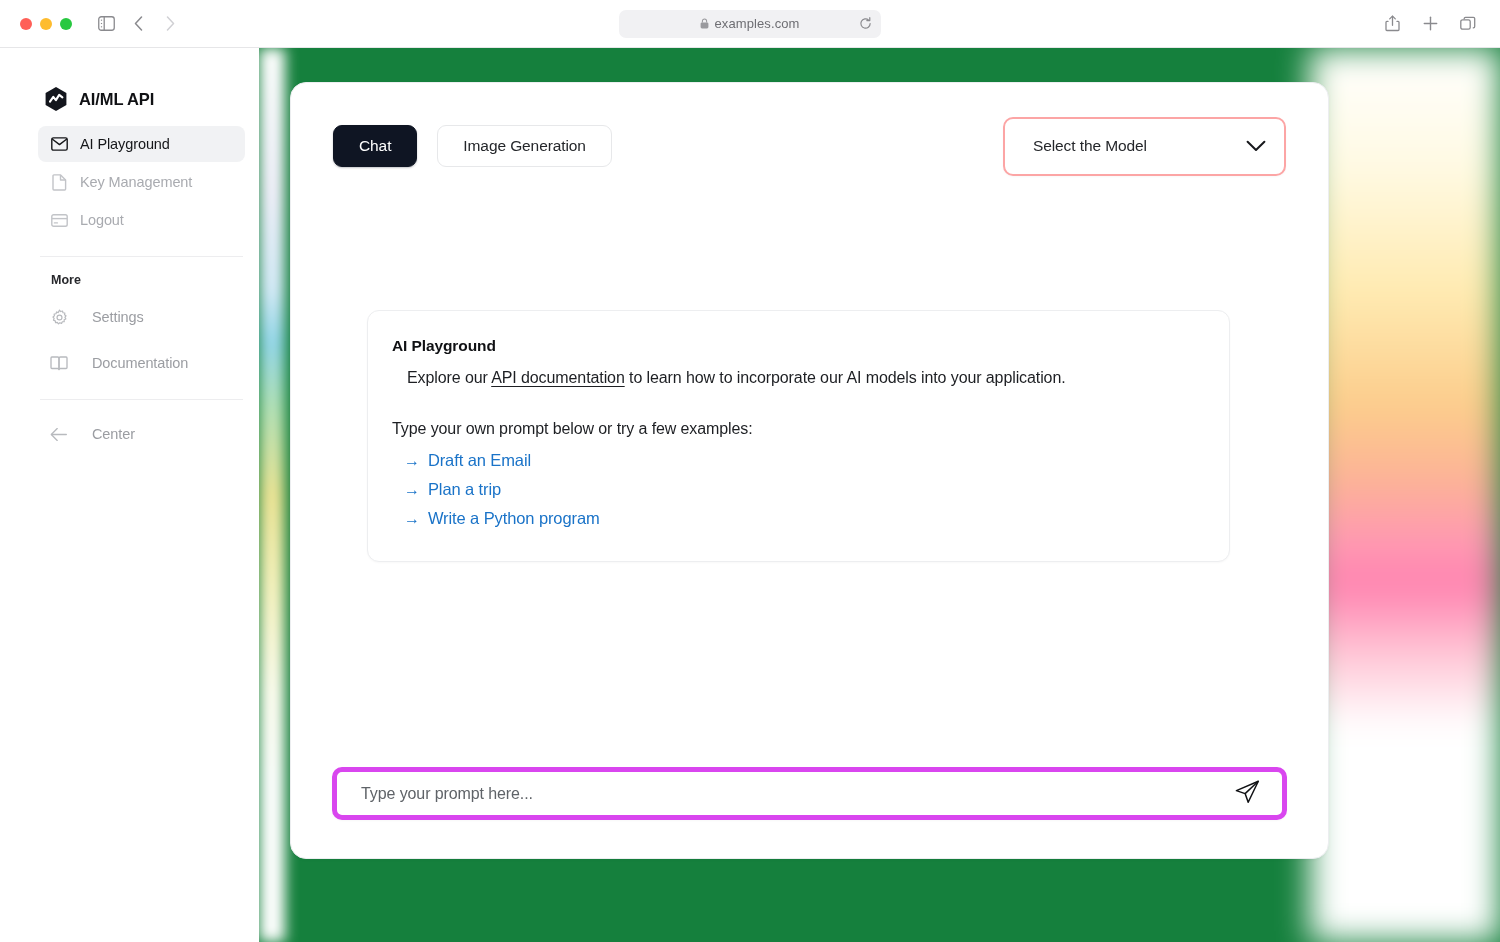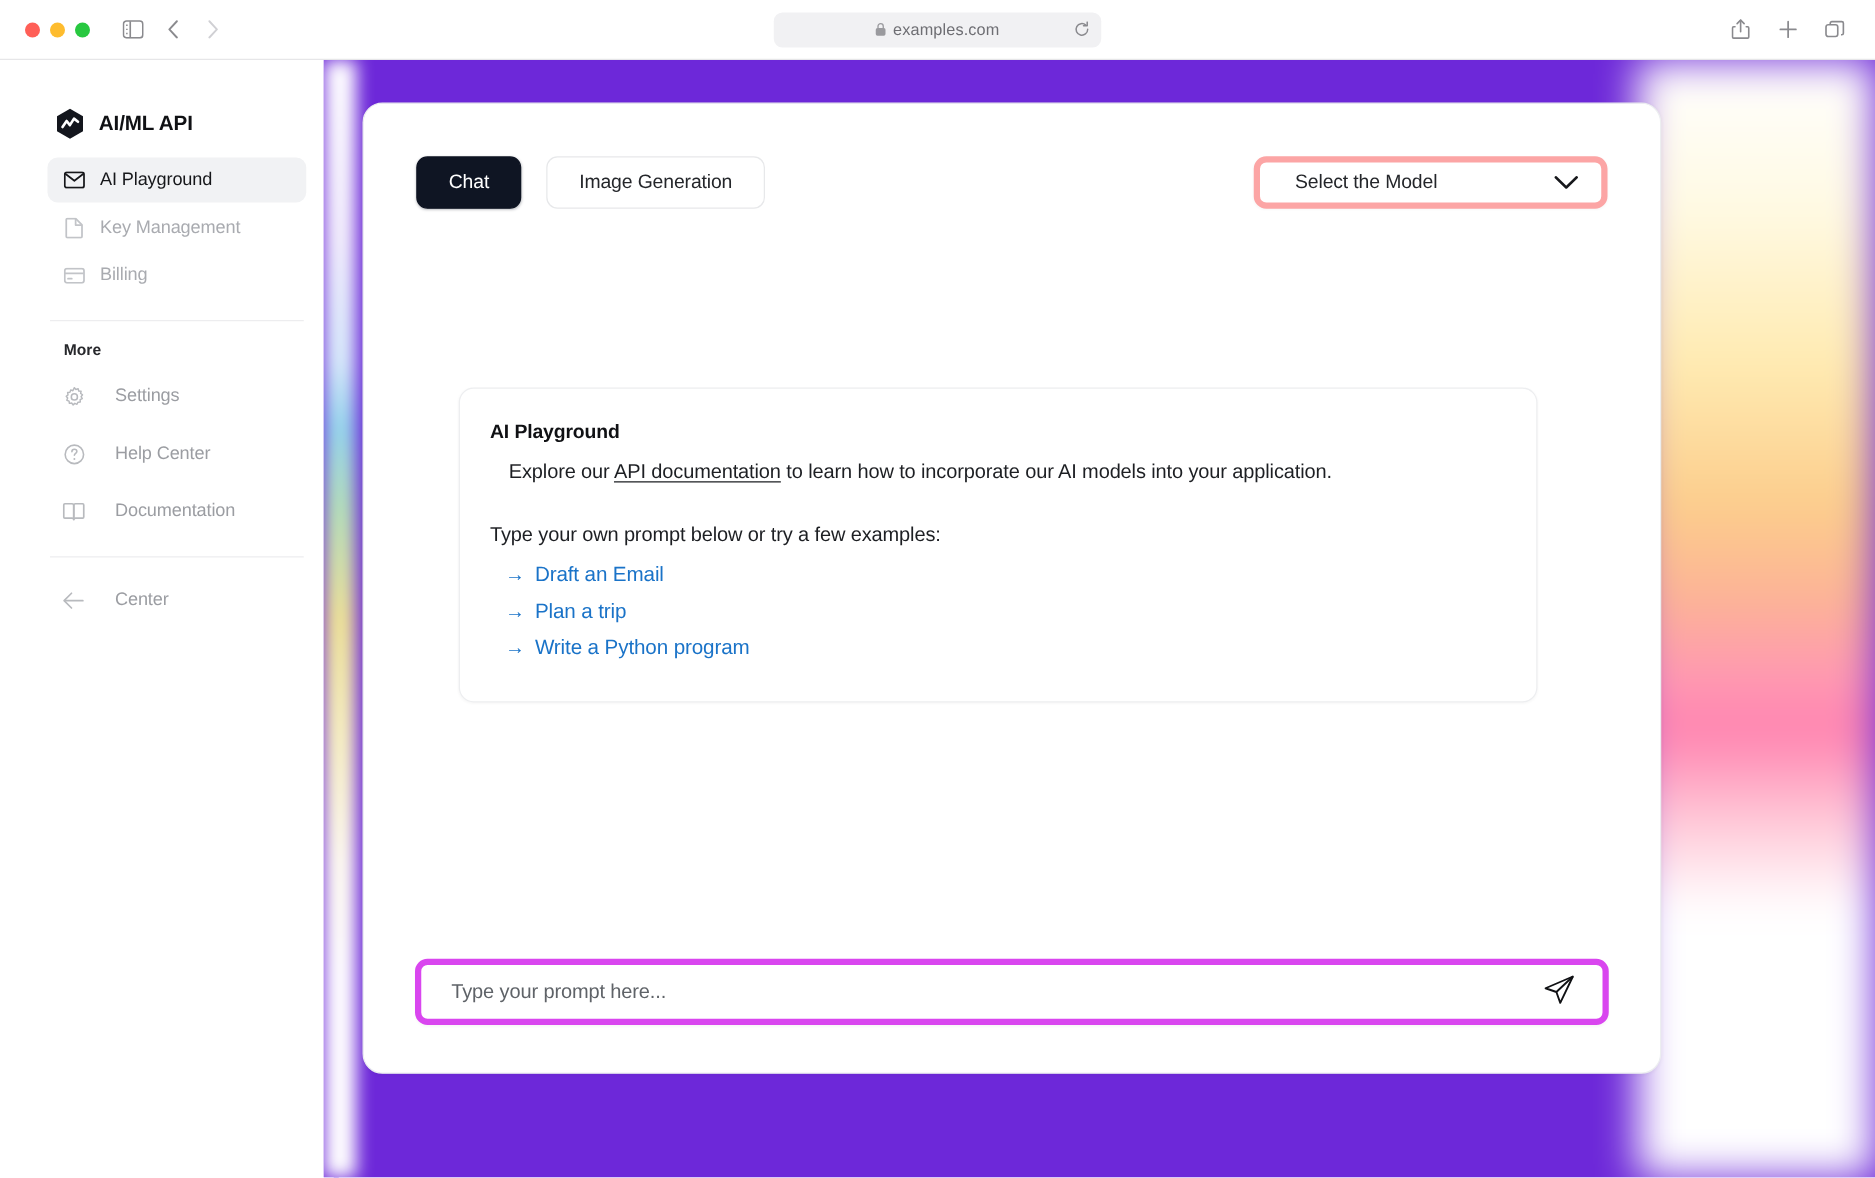--- a/index.html
+++ b/index.html
@@ -169,21 +169,21 @@
   .nav-item.more .nav-label { color: #9b9da2; font-size: 14.5px; }
   .nav-item.more .nav-icon { color: #b8babe; }
   .nav-item.more { margin-bottom: 10px; gap: 24px; }
 
   
   .content {
     position: absolute;
     top: 0; left: 259px;
     width: 1241px;
     height: 894px;
-    background: #6d28d9;
+    background: #15803d;
     overflow: hidden;
   }
 
   
   .grad-left {
     position: absolute;
     left: 0; top: 0;
     width: 26px; height: 894px;
     background: linear-gradient(to bottom,
       rgba(255,255,255,1) 0%,
@@ -252,22 +252,22 @@
     background: #0f1523;
     border-color: #0f1523;
     color: #ffffff;
     box-shadow: 0 1px 2px rgba(15,21,35,0.25);
   }
 
   .model-select {
     position: absolute;
     right: 0;
     width: 283px;
-    height: 42px;
-    border: 5px solid #fca5a5;
+    height: 59px;
+    border: 2px solid #fca5a5;
     border-radius: 10px;
     background: #ffffff;
     display: flex;
     align-items: center;
     padding: 0 18px 0 28px;
     justify-content: space-between;
     box-shadow: 0 1px 2px rgba(16,17,20,0.03);
   }
   .model-select-label { font-size: 15.5px; color: #24262a; letter-spacing: -0.1px; }
   .model-chevron { color: #17181c; display: flex; align-items: center; }
@@ -463,47 +463,37 @@
     </div>
 
     <div class="nav-item muted">
       <span class="nav-icon">
         <svg width="17" height="13" viewBox="0 0 17 13" fill="none">
           <rect x="0.8" y="0.8" width="15.4" height="11.4" rx="1.8" stroke="currentColor" stroke-width="1.4"></rect>
           <line x1="1" y1="4.6" x2="16" y2="4.6" stroke="currentColor" stroke-width="1.4"></line>
           <line x1="3.4" y1="8.9" x2="6.4" y2="8.9" stroke="currentColor" stroke-width="1.4" stroke-linecap="round"></line>
         </svg>
       </span>
-      <span class="nav-label">Billing</span>
+      <span class="nav-label">Logout</span>
     </div>
 
     <div class="nav-divider"></div>
 
     <div class="section-title">More</div>
 
     <div class="nav-item more">
       <span class="nav-icon">
         <svg width="17" height="17" viewBox="0 0 18 18" fill="none">
           <circle cx="9" cy="9" r="2.6" stroke="currentColor" stroke-width="1.3"></circle>
           <path d="M9 1.2l1.3 1.5 1.9-0.6 0.5 1.9 2 0.2-0.4 1.9 1.6 1.1-1.2 1.6 1 1.7-1.8 0.9 0.1 2-2 0.1-0.8 1.8-1.8-0.8-1.5 1.3-1.2-1.6-1.9 0.3-0.3-1.9-1.9-0.7 0.7-1.9-1.2-1.5 1.5-1.2-0.3-2 2-0.3 0.6-1.9 1.8 0.7z" stroke="currentColor" stroke-width="1.25" stroke-linejoin="round"></path>
         </svg>
       </span>
       <span class="nav-label">Settings</span>
     </div>
 
-    <div class="nav-item more">
-      <span class="nav-icon">
-        <svg width="17" height="17" viewBox="0 0 18 18" fill="none">
-          <circle cx="9" cy="9" r="7.8" stroke="currentColor" stroke-width="1.35"></circle>
-          <path d="M6.9 6.7c0-1.2 1-2 2.1-2 1.2 0 2.1 0.8 2.1 1.9 0 1.5-2.1 1.5-2.1 3.1" stroke="currentColor" stroke-width="1.35" stroke-linecap="round" fill="none"></path>
-          <circle cx="9" cy="12.9" r="0.85" fill="currentColor"></circle>
-        </svg>
-      </span>
-      <span class="nav-label">Help Center</span>
-    </div>
 
     <div class="nav-item more">
       <span class="nav-icon">
         <svg width="18" height="15" viewBox="0 0 18 15" fill="none">
           <path d="M1 1.9C1 1.4 1.4 1 1.9 1H7.6C8.4 1 9 1.6 9 2.4V13.6C9 13 8.4 12.5 7.6 12.5H1.9C1.4 12.5 1 12.1 1 11.6V1.9Z" stroke="currentColor" stroke-width="1.35" stroke-linejoin="round"></path>
           <path d="M17 1.9C17 1.4 16.6 1 16.1 1H10.4C9.6 1 9 1.6 9 2.4V13.6C9 13 9.6 12.5 10.4 12.5H16.1C16.6 12.5 17 12.1 17 11.6V1.9Z" stroke="currentColor" stroke-width="1.35" stroke-linejoin="round"></path>
         </svg>
       </span>
       <span class="nav-label">Documentation</span>
     </div>

